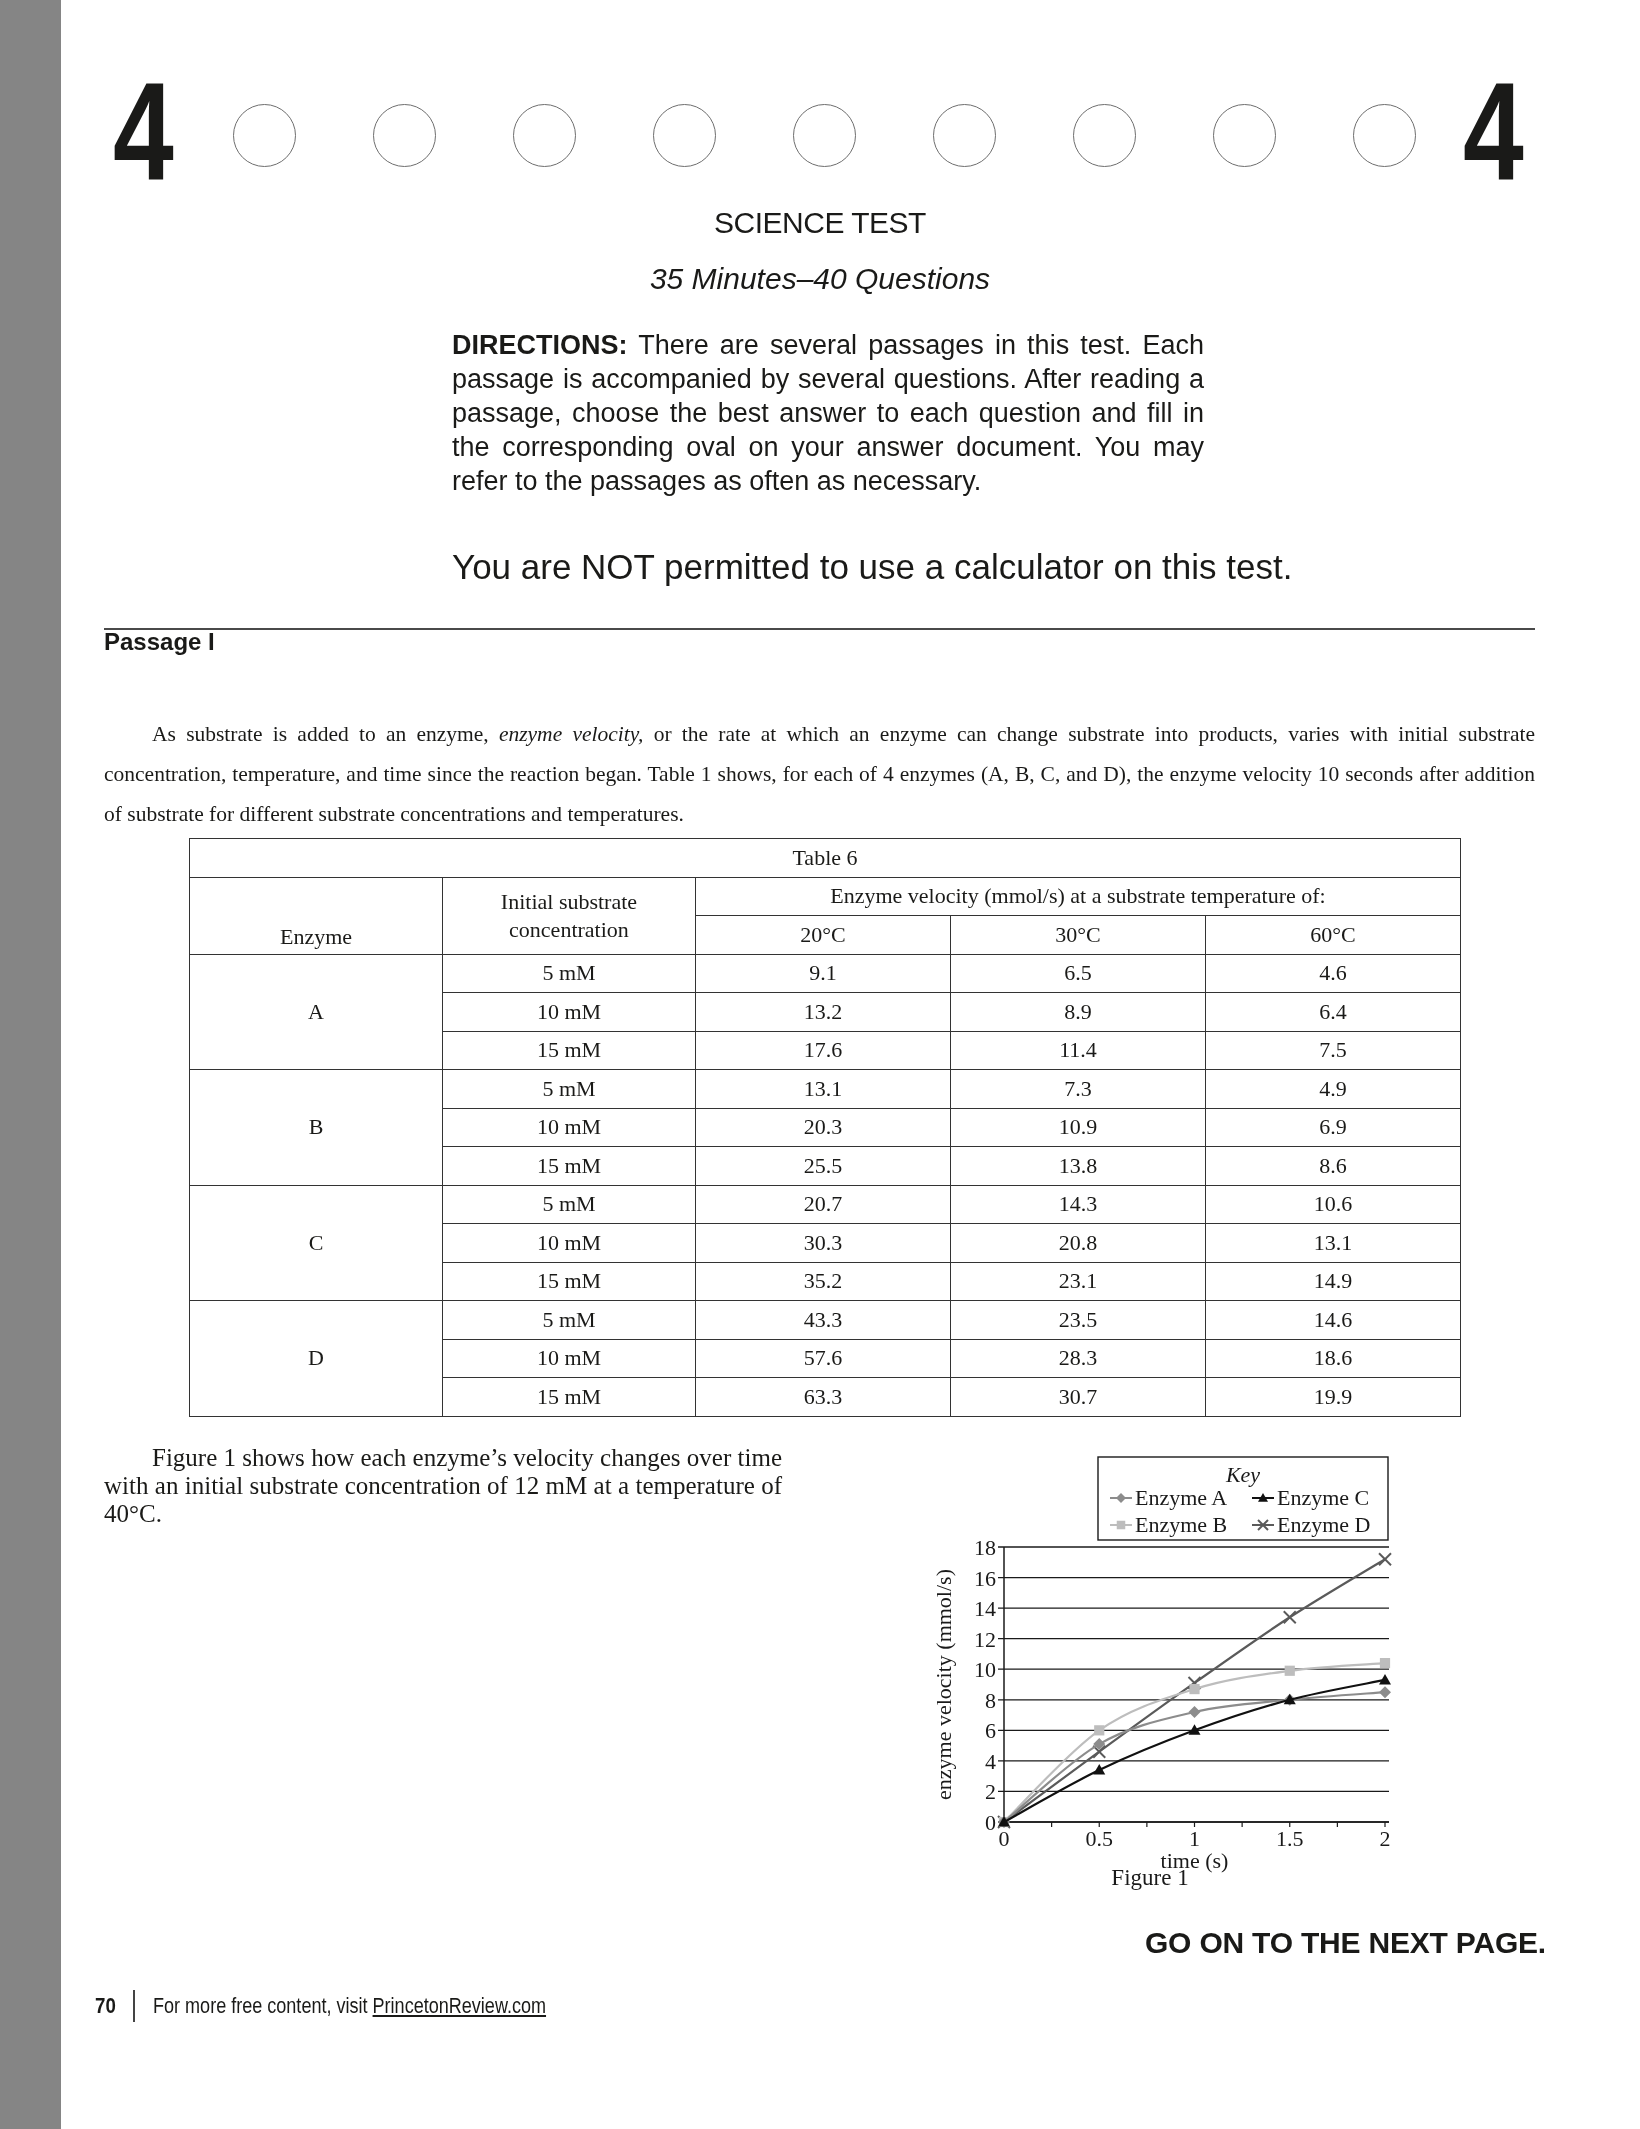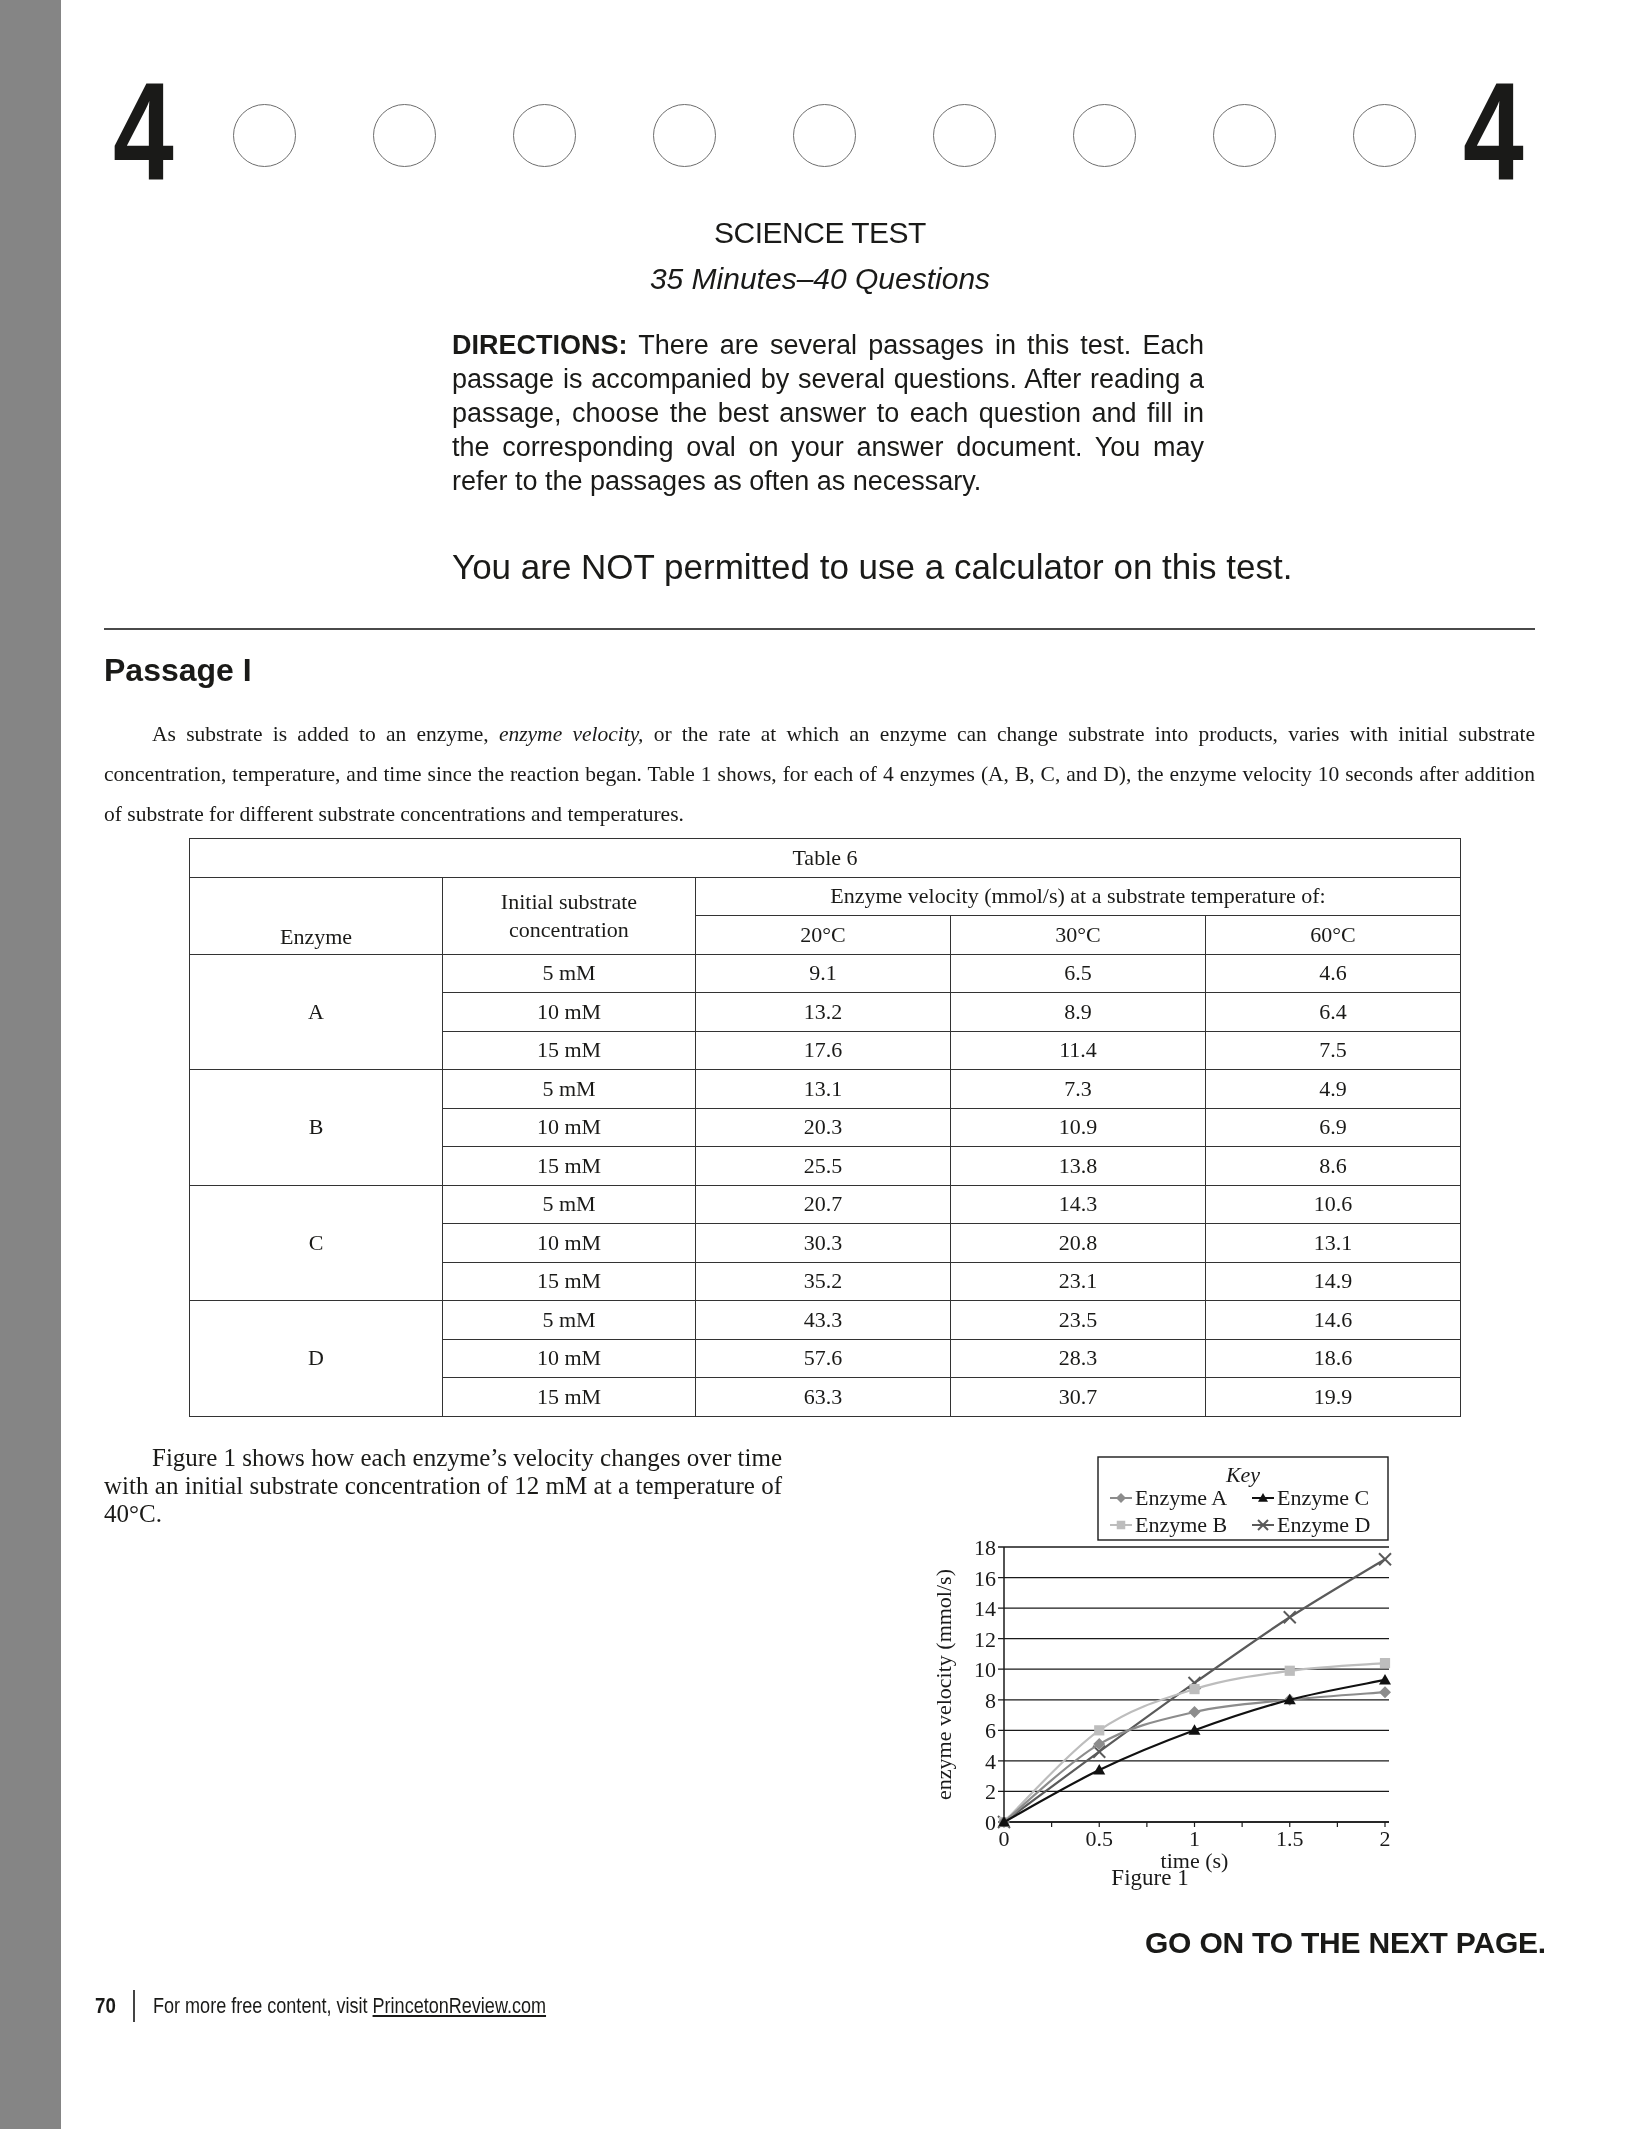--- a/index.html
+++ b/index.html
@@ -2,27 +2,27 @@
 <html><head>
 <meta charset="utf-8">
 <style>
   html, body { margin: 0; padding: 0; background: #ffffff; }
   body { width: 1640px; height: 2129px; position: relative; overflow: hidden; color: #1a1a18; }
   .sans { font-family: "Liberation Sans", "DejaVu Sans", sans-serif; }
   .serif { font-family: "Liberation Serif", "DejaVu Serif", serif; }
   #side-bar { position: absolute; left: 0; top: 0; width: 61px; height: 2129px; background: #858585; }
   .big-four { position: absolute; top: 62px; font-family: "Liberation Sans", sans-serif; font-weight: 700; font-size: 140px; line-height: 140px; transform: scaleX(0.78); transform-origin: left top; color: #1a1a18; }
   .bubble { position: absolute; top: 104px; width: 63px; height: 63px; border: 1.5px solid #6e6e6e; border-radius: 50%; box-sizing: border-box; background: #fff; }
-  #test-title { position: absolute; top: 216px; left: 0; width: 1640px; text-align: center; font-size: 30px; letter-spacing: -0.5px; }
+  #test-title { position: absolute; top: 206px; left: 0; width: 1640px; text-align: center; font-size: 30px; letter-spacing: -0.5px; }
   #test-subtitle { position: absolute; top: 262px; left: 0; width: 1640px; text-align: center; font-size: 30px; font-style: italic; }
   #directions { position: absolute; left: 452px; top: 328px; width: 752px; font-size: 27px; line-height: 34px; text-align: justify; }
   #directions b { font-weight: 700; }
   #calc-note { position: absolute; left: 452px; top: 547px; font-size: 35px; }
   #top-rule { position: absolute; left: 104px; top: 628px; width: 1431px; height: 2px; background: #4a4a4a; }
-  #passage-heading { position: absolute; left: 104px; top: 652px; font-size: 32px; font-weight: 700; }
+  #passage-heading { position: absolute; left: 104px; top: 628px; font-size: 24px; font-weight: 700; }
   #passage-intro { position: absolute; left: 104px; top: 714px; width: 1431px; font-size: 21.5px; line-height: 40px; text-align: justify; }
   #passage-intro p { margin: 0; text-indent: 48px; }
   #data-table { position: absolute; left: 189px; top: 838px; width: 1272px; border-collapse: collapse; font-size: 22px; }
   #data-table td, #data-table th { border: 1.6px solid #333; text-align: center; font-weight: 400; padding: 0; height: 37.5px; }
   #data-table .col-enz { width: 252px; }
   #data-table .col-conc { width: 252px; }
   #data-table .col-v { width: 254px; }
   #data-table .hdr-enz { vertical-align: bottom; padding-bottom: 4px; }
   #fig-intro { position: absolute; left: 104px; top: 1444px; width: 678px; font-size: 25px; line-height: 28px; text-align: justify; }
   #fig-intro p { margin: 0; text-indent: 48px; }

